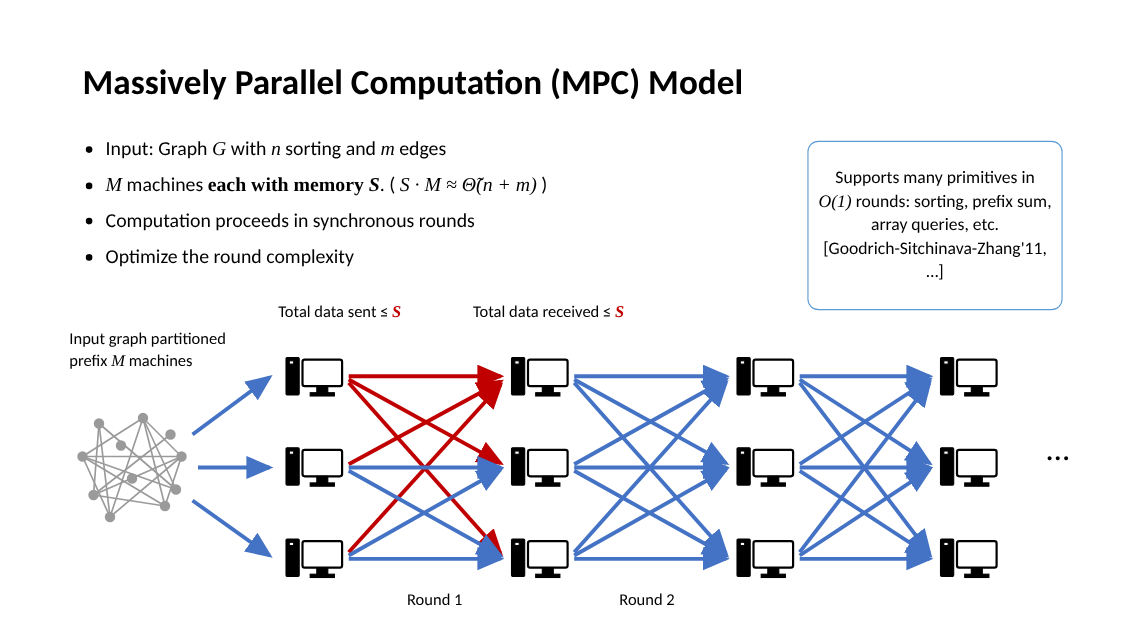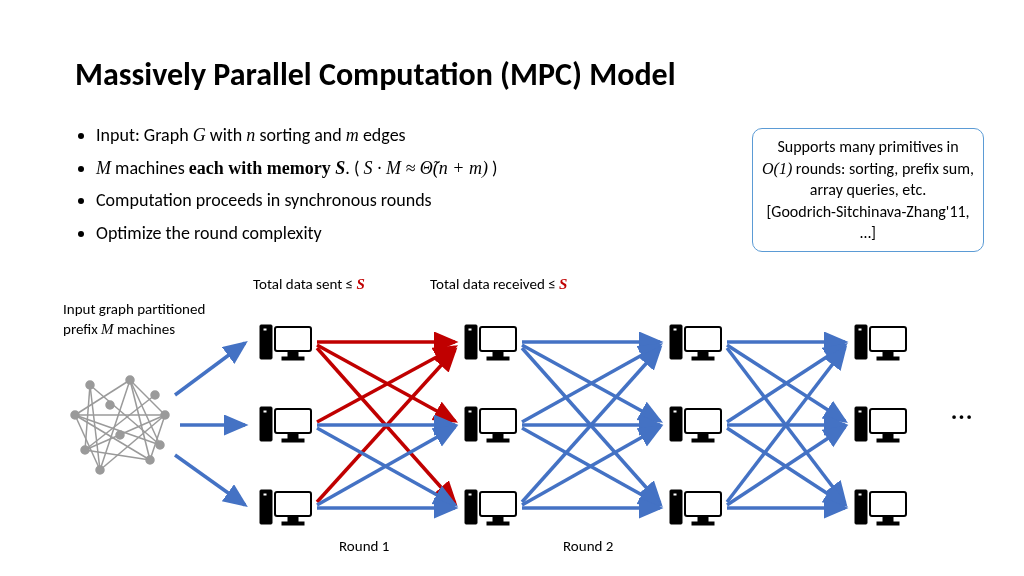--- a/index.html
+++ b/index.html
@@ -22,25 +22,25 @@
     position: absolute;
     left: 78px; top: 120px;
     font-size: 18px;
     line-height: 1.7;
   }
   .bullets li { list-style: disc; margin-left: 18px; margin-bottom: 2px; }
   .mi { font-family: "Cambria Math", "Times New Roman", serif; font-style: italic; }
   .mb { font-weight: 700; font-family: Liberation Serif, serif; }
   .callout {
     position: absolute;
-    right: 40px; top: 128px;
+    right: 58px; top: 128px;
     width: 232px;
     border: 1.5px solid #5b9bd5;
     border-radius: 10px;
-    padding: 7px 8px;
+    padding: 22px 8px;
     font-size: 16px;
     text-align: center;
     line-height: 1.35;
     background: #fff;
   }
   .caption {
     position: absolute;
     font-size: 15px;
   }
   .red-s { color: #c00000; font-weight: 700; font-style: italic; font-family: "Cambria Math", serif;}
@@ -82,21 +82,21 @@
   <span>prefix </span><span class="mi">M</span><span> machines</span>
 </div>
 
 <div class="caption" style="left:253px; top:275px;">
   <span>Total data sent ≤ </span><span class="red-s">S</span>
 </div>
 <div class="caption" style="left:430px; top:275px;">
   <span>Total data received ≤ </span><span class="red-s">S</span>
 </div>
 
-<div class="caption" style="left:339px; top:537px;">Round 1</div>
+<div class="caption" style="left:370px; top:537px;">Round 1</div>
 <div class="caption" style="left:563px; top:537px;">Round 2</div>
 
 <div class="dots">…</div>
 
 <svg class="diagram" viewBox="0 0 930 260">
   <defs>
     <marker id="ab" markerWidth="8" markerHeight="8" refX="6" refY="3" orient="auto">
       <path d="M0,0 L7,3 L0,6 Z" fill="#4472c4"></path>
     </marker>
     <marker id="ar" markerWidth="8" markerHeight="8" refX="6" refY="3" orient="auto">

